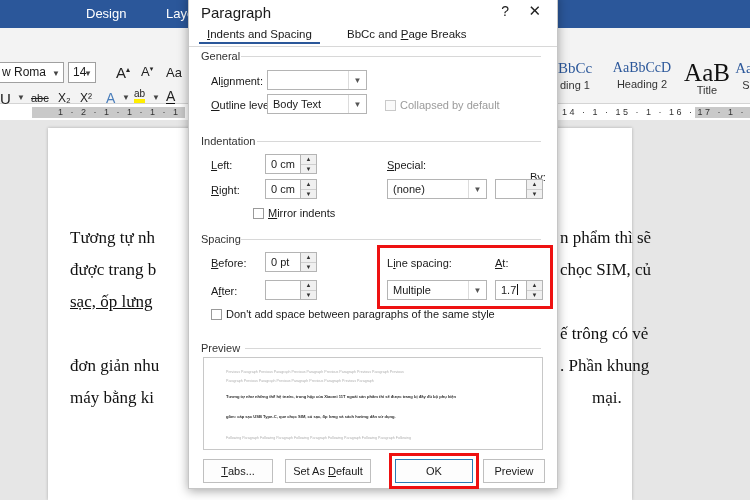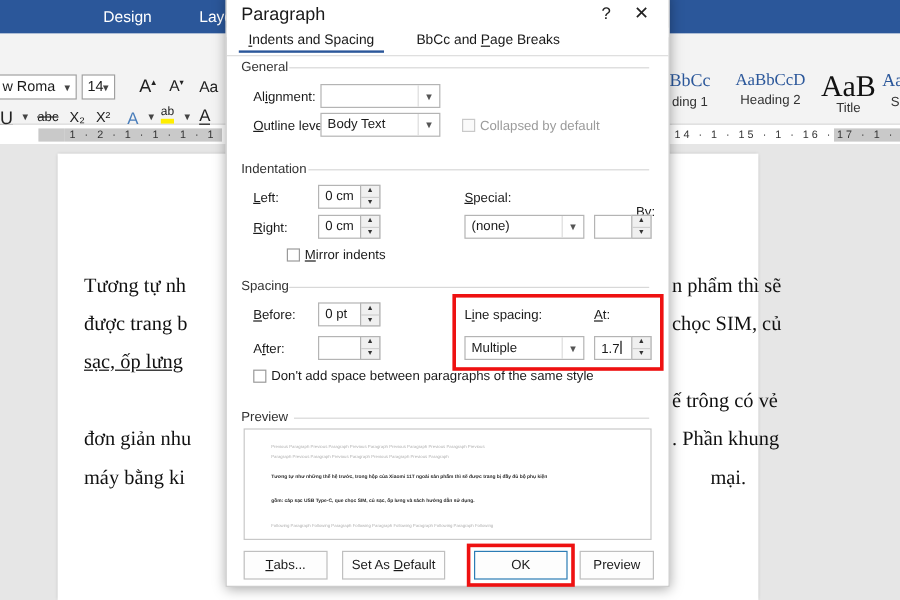--- a/index.html
+++ b/index.html
@@ -377,21 +377,21 @@
         <span>B</span><u>y</u><span>:</span>
       </div>
       <div class="spin" style="left:306px; top:132px; width:48px; height:20px;">
         <span class="val"></span>
         <span class="btns">
             <span>▲</span>
             <span>▼</span>
           </span>
       </div>
 
-      <div class="cbox" style="left:22px; top:160px;padding-left:28px;">
+      <div class="cbox" style="left:36px; top:160px;padding-left:28px;">
         <span class="bx"></span><u>M</u><span>irror indents</span>
       </div>
 
       <div class="grp-title" style="left:12px; top:186px;">Spacing</div>
       <div class="grp-rule" style="left:52px; top:192px; width:300px;"></div>
 
       <div class="lbl" style="left:22px; top:210px;">
         <u>B</u><span>efore:</span>
       </div>
       <div class="spin" style="left:76px; top:205px; width:52px; height:20px;">

